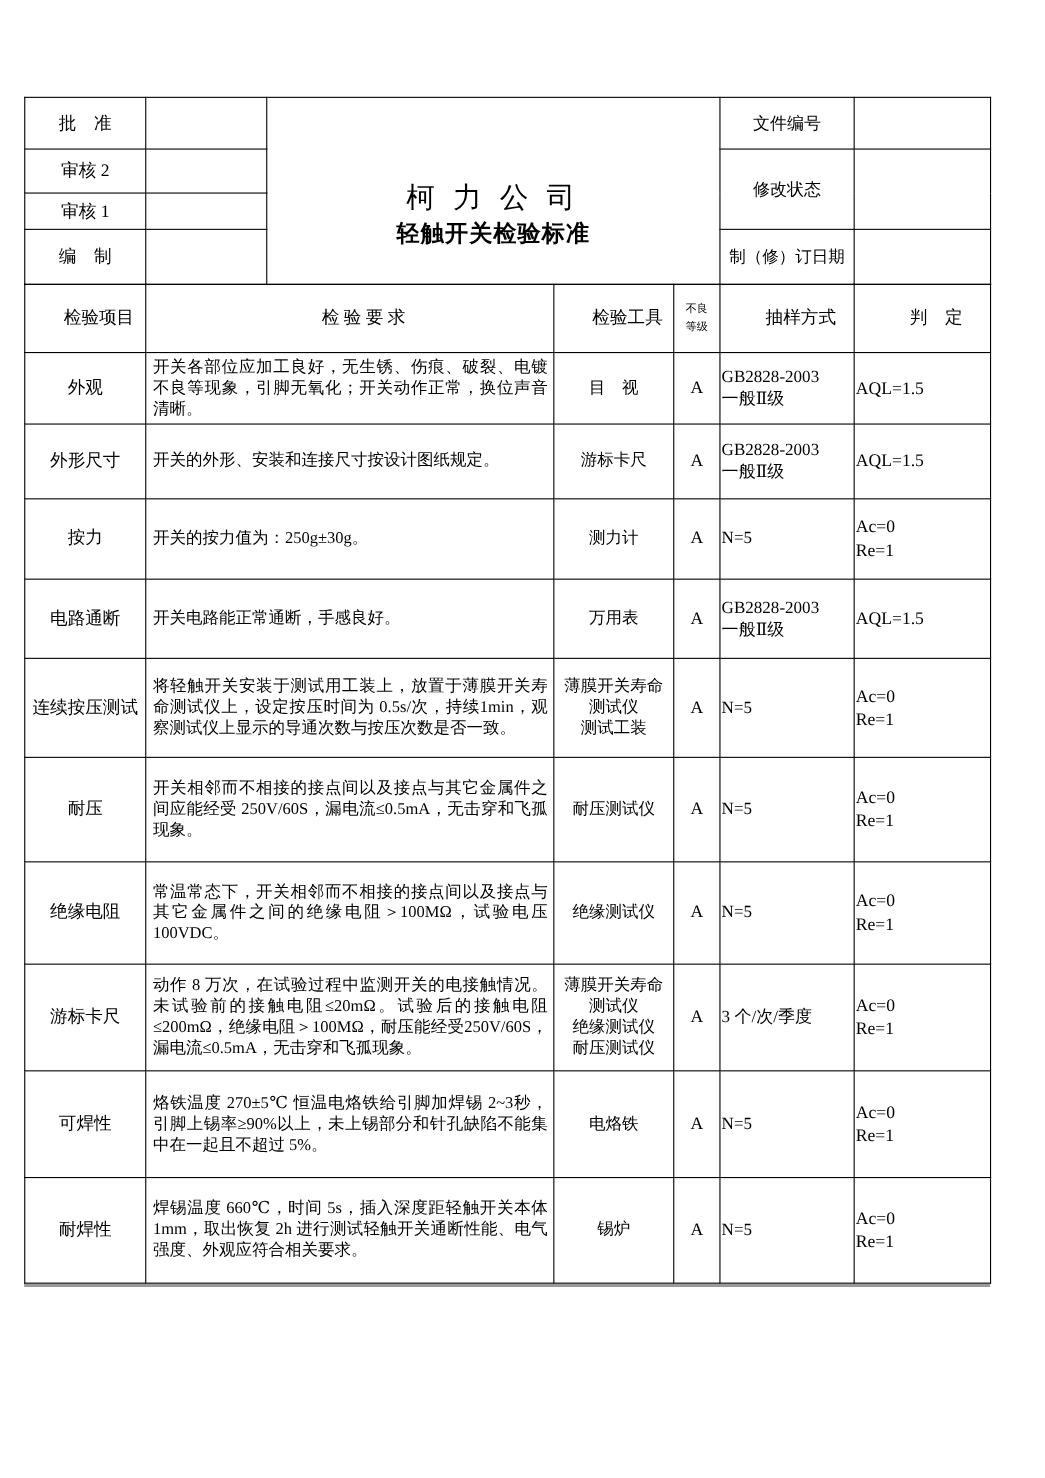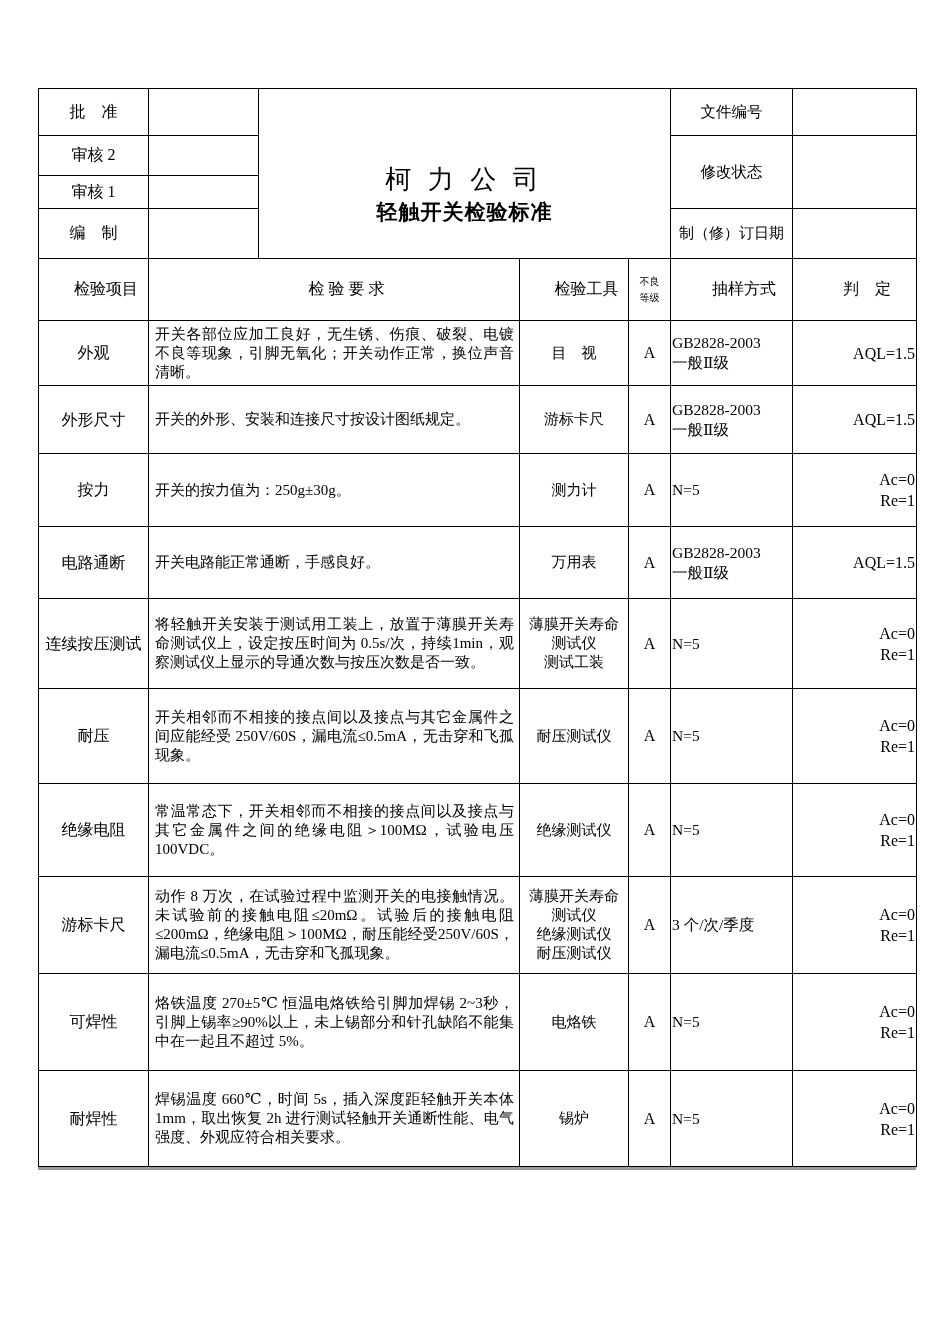--- a/index.html
+++ b/index.html
@@ -1,42 +1,42 @@
 <!DOCTYPE html>
 <html><head>
 <meta charset="utf-8">
 <style>
   html,body{margin:0;padding:0;}
   body{
     width:950px;height:1344px;background:#ffffff;position:relative;
     font-family:"Liberation Serif","DejaVu Serif",serif;color:#000;
     -webkit-font-smoothing:antialiased;
   }
-  .doc{position:absolute;left:38px;top:88px;width:878px;border-bottom:3px solid #9a9a9a;}
+  .doc{position:absolute;left:22px;top:88px;width:878px;border-bottom:3px solid #9a9a9a;}
   table{border-collapse:collapse;table-layout:fixed;width:878px;}
   td{border:1px solid #000;overflow:hidden;vertical-align:middle;}
   
   .appr-label{ text-align:center;font-size:16px;}
   .sign-cell{}
   .title-cell{text-align:center;vertical-align:middle;}
   .company{font-size:26px;letter-spacing:5px;line-height:36px;margin-top:42px;}
   .doctitle{font-size:21px;font-weight:bold;line-height:29px;letter-spacing:1px;}
   .info-label{text-align:center;font-size:15.5px;margin-top:48px;}
   
   .mt{margin-top:-1px;}
   .col-h{text-align:center;font-size:16px;padding-left:26px;}
   .col-h-grade{text-align:center;font-size:10px;line-height:16px;white-space:pre-line;}
   .cell-item{text-align:center;font-size:16px;line-height:20px;padding:0 1px;}
   .cell-req{
     text-align:justify;font-size:15px;line-height:19px;padding:2px 5px 2px 6px;
   }
   .cell-tool{text-align:center;font-size:15px;line-height:19px;white-space:pre-line;padding:0 2px;}
   .cell-grade{text-align:center;font-size:16px;}
   .cell-samp{text-align:left;font-size:15.5px;line-height:20px;white-space:pre-line;}
-  .cell-judg{text-align:right;font-size:16px;line-height:21px;white-space:pre-line;}
+  .cell-judg{text-align:left;font-size:16px;line-height:21px;white-space:pre-line;}
 </style>
 </head>
 <body>
 
 <div class="doc">
 
   <table>
     <colgroup>
       <col style="width:110px">
         <col style="width:110px">

